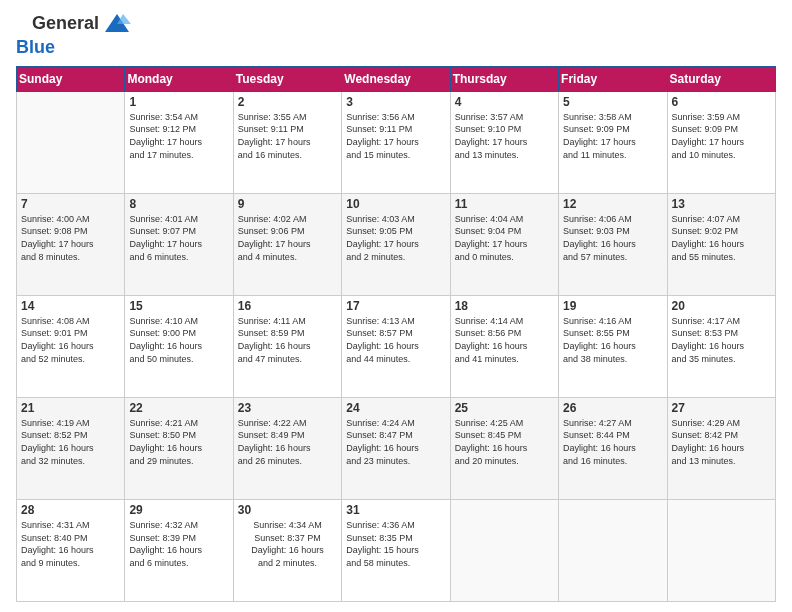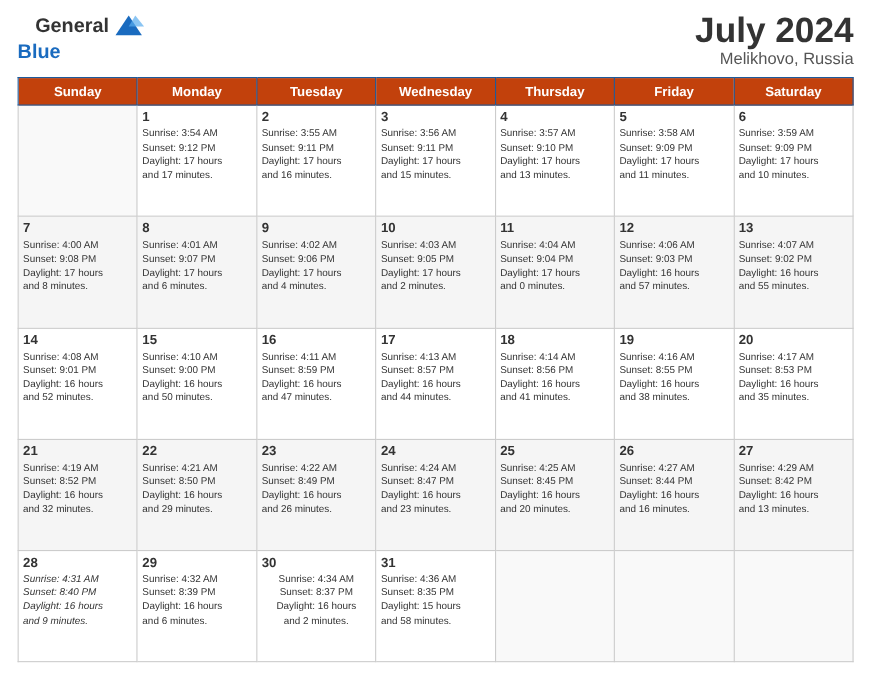--- a/index.html
+++ b/index.html
@@ -54,23 +54,23 @@
       color: #555;
     }
     .calendar {
       flex: 1;
       border: 1px solid #ccc;
       border-collapse: collapse;
       width: 100%;
       table-layout: fixed;
     }
     .calendar th {
-      background: #c2410c;
+      background: #be185d;
       color: #fff;
-      text-align: center;
+      text-align: left;
       font-size: 12px;
       padding: 5px 2px;
       border: 1px solid #1e5a9a;
     }
     .calendar td {
       border: 1px solid #ccc;
       vertical-align: top;
       padding: 3px 4px;
       font-size: 9.5px;
       color: #333;
@@ -106,24 +106,20 @@
           <svg class="logo-icon" viewBox="0 0 28 28" xmlns="http://www.w3.org/2000/svg">
             <polygon points="14,4 26,22 2,22" fill="#1a6bbf"></polygon>
             <polygon points="20,4 28,14 14,14" fill="#5aacee" opacity="0.7"></polygon>
           </svg>
         </div>
         <div>
           <span class="logo-text logo-blue">Blue</span>
         </div>
       </div>
     </div>
-    <div class="title-block">
-      <div class="month-year">July 2024</div>
-      <div class="location">Melikhovo, Russia</div>
-    </div>
   </div>
 
   <table class="calendar">
     <thead>
       <tr>
       <th>Sunday</th>
           <th>Monday</th>
           <th>Tuesday</th>
           <th>Wednesday</th>
           <th>Thursday</th>
@@ -326,21 +322,21 @@
             <span class="day-num">27</span>
             <div class="day-info" style="white-space: pre-line;">Sunrise: 4:29 AM
 Sunset: 8:42 PM
 Daylight: 16 hours
 and 13 minutes.</div>
           </td>
         </tr>
         <tr>
           <td>
             <span class="day-num">28</span>
-            <div class="day-info" style="white-space: pre-line; font-style: italic;">Sunrise: 4:31 AM
+            <div class="day-info" style="white-space: pre-line;">Sunrise: 4:31 AM
 Sunset: 8:40 PM
 Daylight: 16 hours
 and 9 minutes.</div>
           </td>
           <td>
             <span class="day-num">29</span>
             <div class="day-info" style="white-space: pre-line;">Sunrise: 4:32 AM
 Sunset: 8:39 PM
 Daylight: 16 hours
 and 6 minutes.</div>

